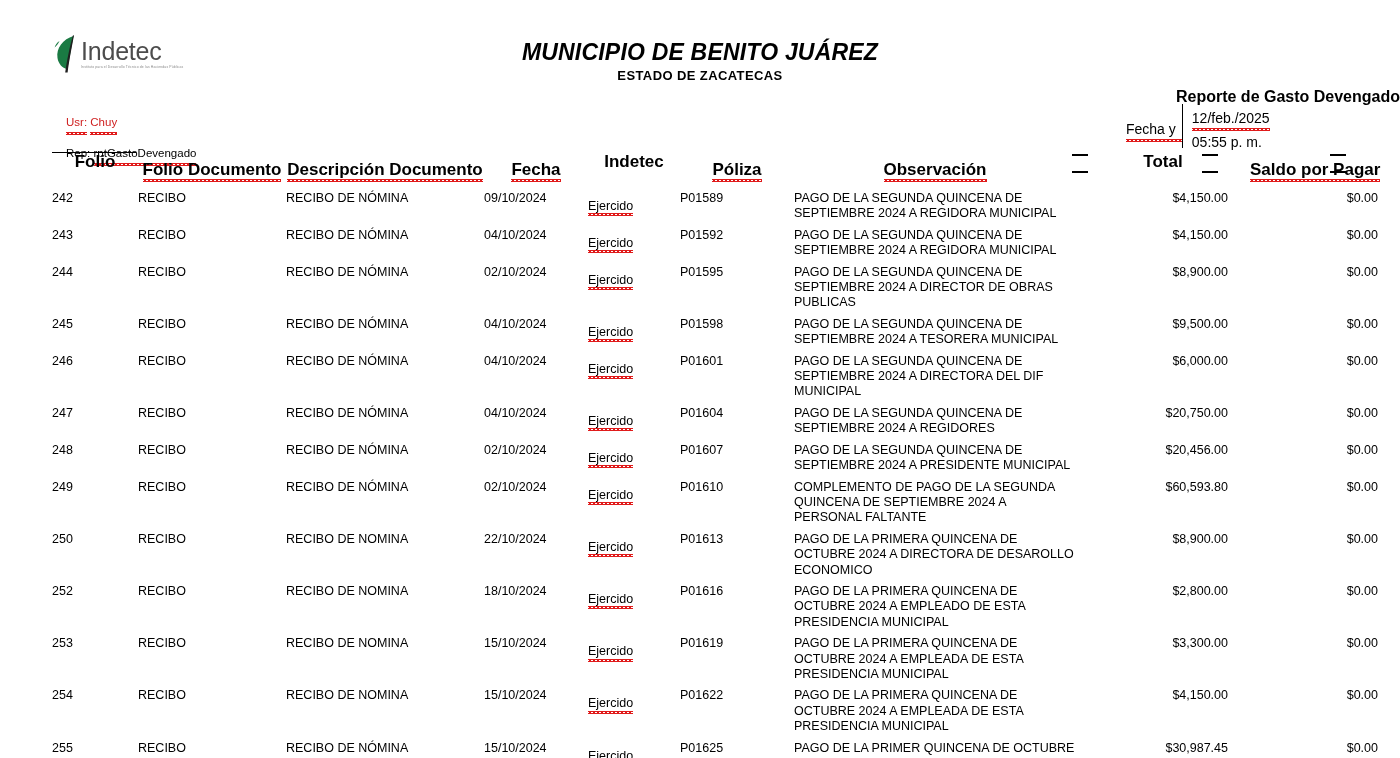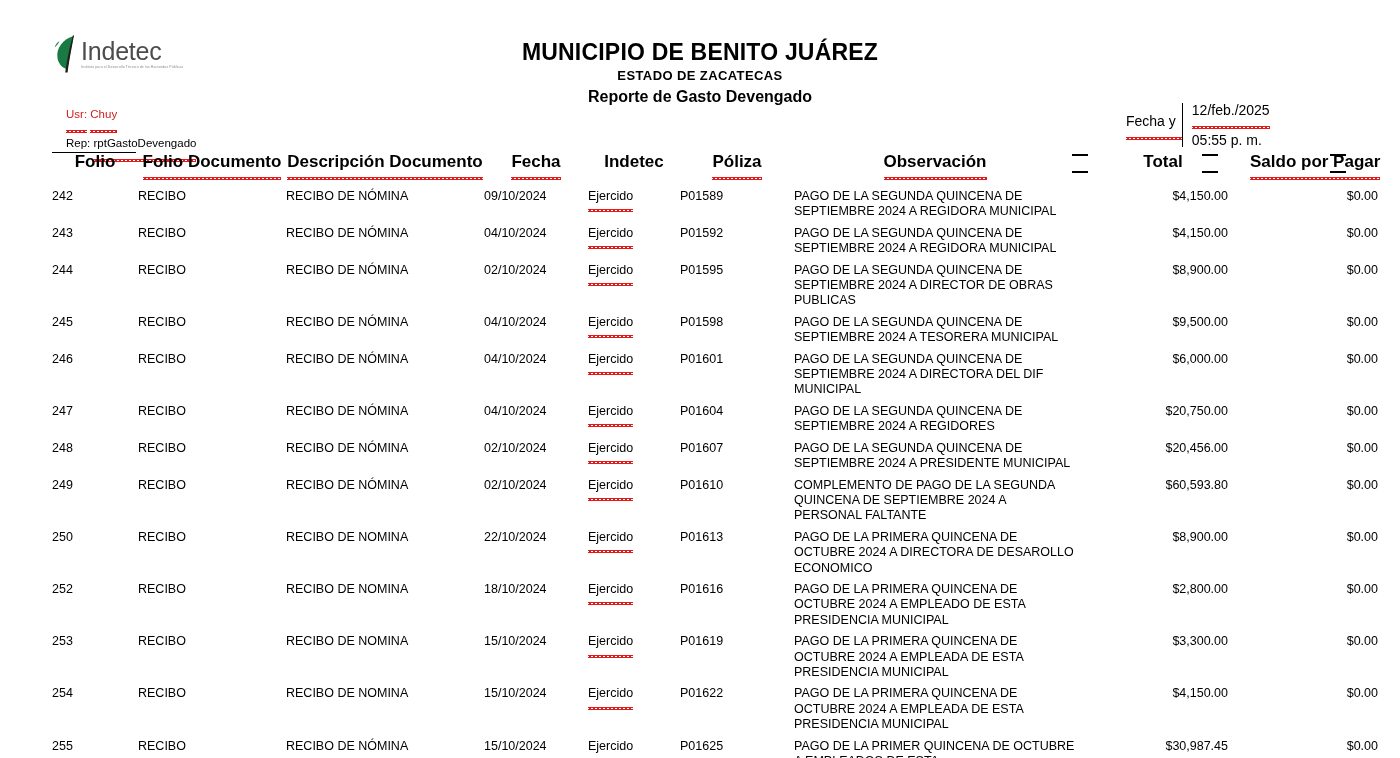--- a/index.html
+++ b/index.html
@@ -65,33 +65,35 @@
     left: 0; top: 40px;
     width: 1400px;
     text-align: center;
     pointer-events: none;
   }
   .title-main {
     font-size: 23px;
     font-weight: bold;
     line-height: 25px;
     letter-spacing: 0.2px;
+    font-style: italic;
   }
   .title-sub {
     font-size: 13px;
     font-weight: bold;
     line-height: 20px;
     letter-spacing: 0.4px;
     margin-top: 1px;
   }
   .title-sub2 {
     font-size: 16px;
     font-weight: bold;
     line-height: 19px;
     margin-top: 1px;
+    text-align: right;
   }
 
   
   .date-block {
     position: absolute;
     left: 1126px; top: 99px;
     display: flex;
     align-items: center;
     font-size: 14px;
     line-height: 22px;
@@ -177,27 +179,28 @@
   tbody tr td.cell-saldo { white-space: nowrap; }
 
   td.cell-obs { padding-right: 10px; }
   td.cell-total { text-align: right; padding-right: 2px; }
   td.cell-saldo { text-align: right; padding-right: 2px; }
 
   
   .squig {
     position: relative;
     display: inline-block;
-    padding-bottom: 8px;
+    padding-bottom: 2px;
     background-repeat: repeat-x;
     background-position: left bottom;
     background-size: 4px 3px;
     background-image:
       linear-gradient(45deg, transparent 40%, #e01b1b 40%, #e01b1b 60%, transparent 60%),
       linear-gradient(-45deg, transparent 40%, #e01b1b 40%, #e01b1b 60%, transparent 60%);
+    margin-top: 8px;
   }
   .squig-red-text { color: #cf2020; }
   .squig-red-text.squig { color: #cf2020; }
 </style>
 </head>
 <body>
 
 <div id="page">
 
   <div class="logo-wrap">

